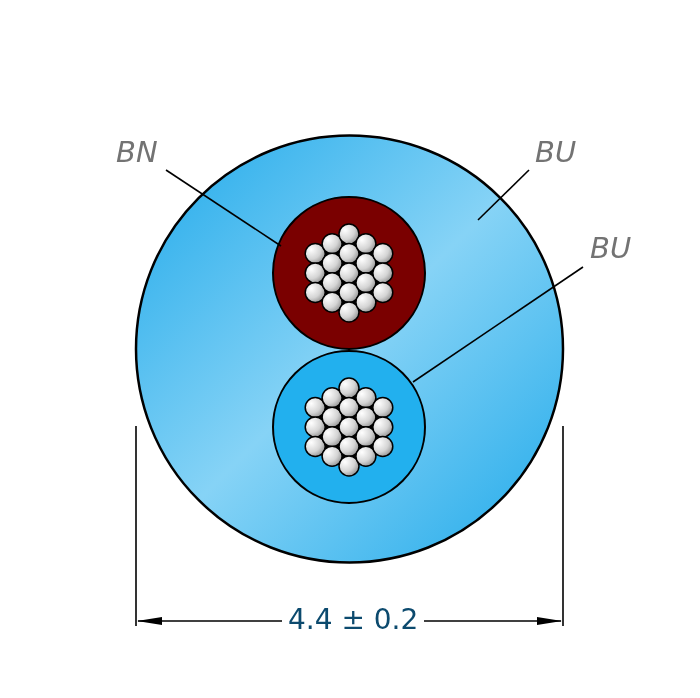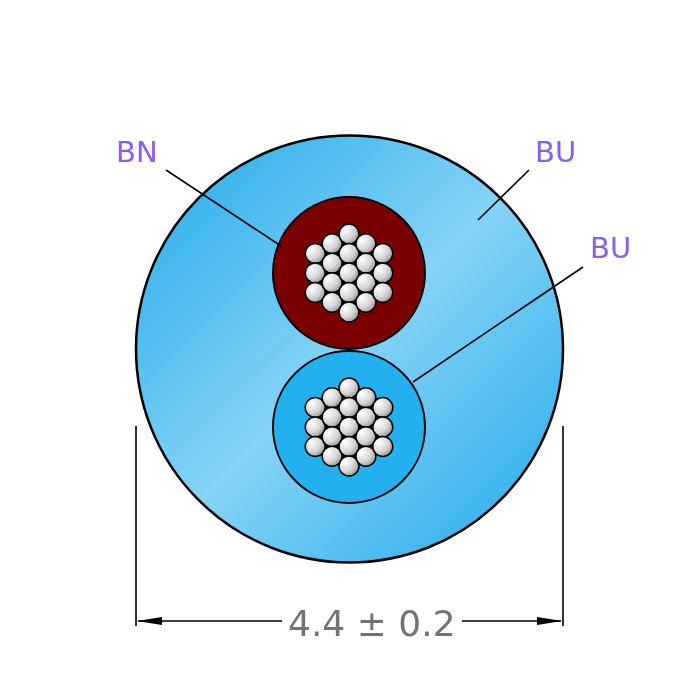--- a/index.html
+++ b/index.html
@@ -1,20 +1,20 @@
 <!DOCTYPE html>
 <html><head>
 <meta charset="utf-8">
 <style>
   html, body { margin: 0; padding: 0; background: #ffffff; }
   body { width: 700px; height: 698px; overflow: hidden; position: relative;
          font-family: "DejaVu Sans", "Liberation Sans", sans-serif; }
   svg { position: absolute; left: 0; top: 0; }
-  .label { position: absolute; font-size: 29px; color: #8b5cf6; line-height: 1; }
-  .dim-label { position: absolute; font-size: 36px; color: #737373; line-height: 1;
+  .label { position: absolute; font-size: 29px; color: #737373; line-height: 1; font-style: italic; }
+  .dim-label { position: absolute; font-size: 28px; color: #0c4a6e; line-height: 1;
                background: #fff; padding: 0 6px; }
 </style>
 </head>
 <body>
 
 <svg width="700" height="698" viewBox="0 0 700 698">
   <defs>
     <linearGradient id="sheathGrad" x1="0" y1="0" x2="1" y2="1">
       <stop offset="0" stop-color="#1fa9ea"></stop>
       <stop offset="0.5" stop-color="#86d3f6"></stop>

